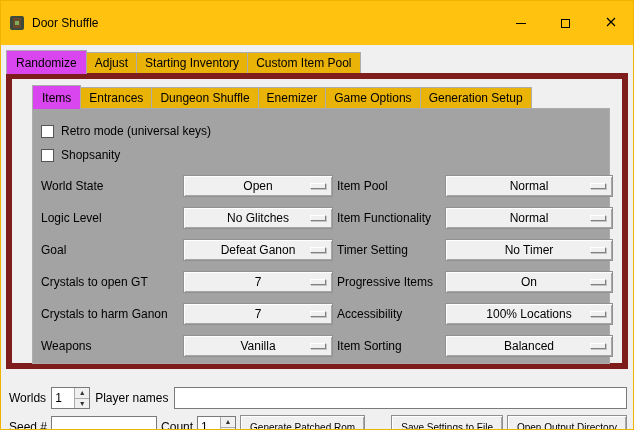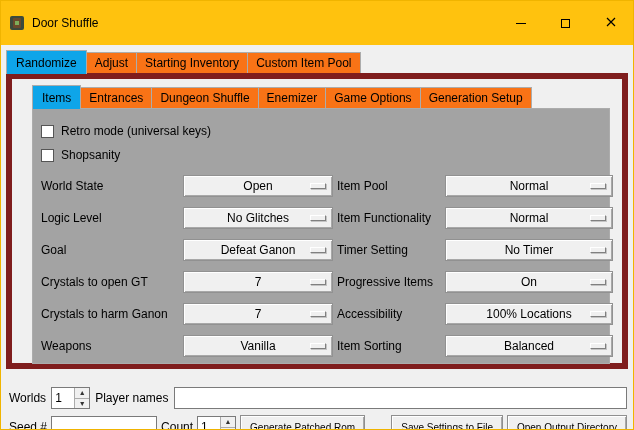--- a/index.html
+++ b/index.html
@@ -20,27 +20,27 @@
   .caption-buttons { margin-left: auto; display: flex; height: 100%; }
   .cap-btn { width: 45px; height: 100%; display: flex; align-items: center; justify-content: center; cursor: default; }
   .glyph-min { width: 10px; height: 1px; background: #000; }
   .glyph-max { width: 9px; height: 9px; border: 1px solid #000; }
 
   
   .tabs { display: flex; align-items: flex-end; position: relative; z-index: 2; }
   .tabs1 { padding: 5px 0 0 5px; }
   .tabs2 { padding: 0 0 0 0; }
   .tab {
-    background: #f97316;
+    background: #eab308;
     border: 1px solid #acacac; border-bottom: none;
     padding: 3px 8px; margin-right: -1px;
     position: relative; white-space: nowrap; cursor: default;
   }
   .tab.selected {
-    background: #0ea5e9; z-index: 3;
+    background: #d946ef; z-index: 3;
     padding: 5px 9px 4px;
     margin-bottom: -1px;
   }
   .pane1 {
     margin: 0 5px; border: 6px solid #7f1d1d; background: #f0f0f0;
     height: 296px; padding: 6px 12px 8px 20px;
   }
   .pane2 {
     border: 1px solid #acacac; background: #a3a3a3;
     height: 256px; padding: 10px 0 0 8px;

